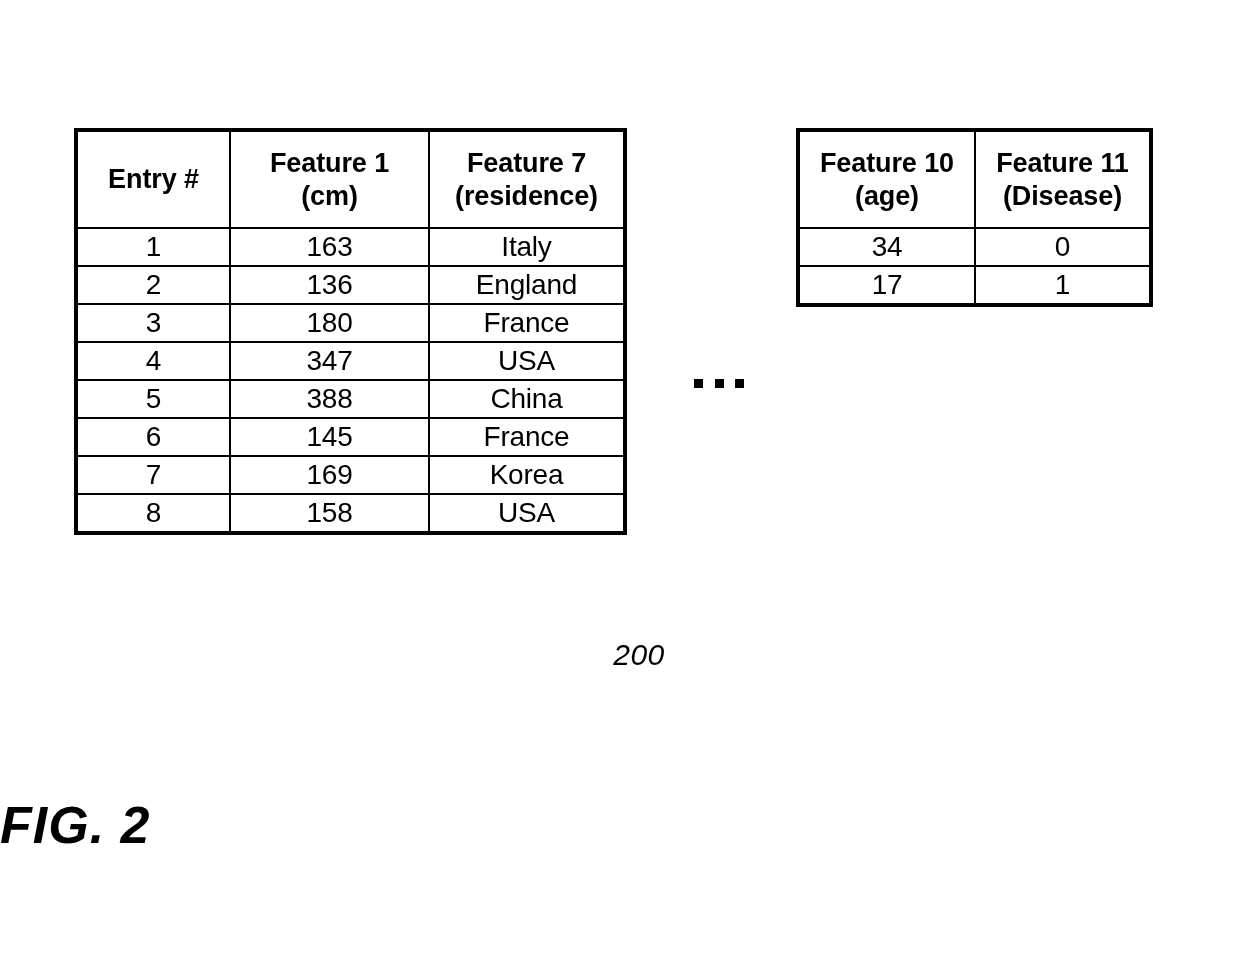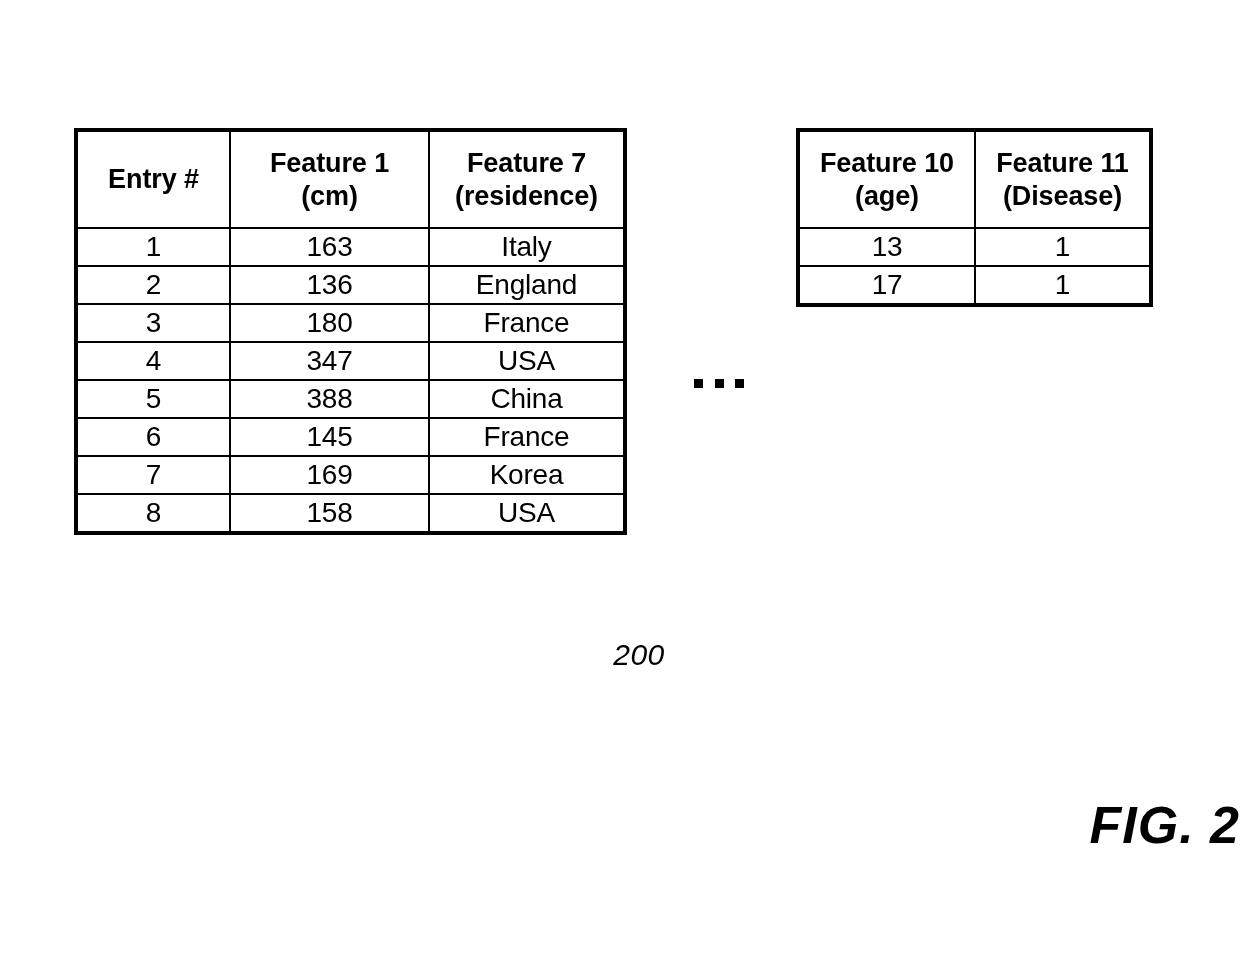--- a/index.html
+++ b/index.html
@@ -111,21 +111,21 @@
     display: inline-block;
     margin-left: 6px;
   }
 
   
   #figure-caption {
     position: absolute;
     left: 0;
     top: 795px;
     width: 1240px;
-    text-align: right;
+    text-align: left;
     font-size: 52px;
     font-weight: bold;
     font-style: italic;
     letter-spacing: 1px;
   }
 </style>
 </head>
 <body>
 
 <div id="figure-canvas">
@@ -211,22 +211,22 @@
           <span class="hdr-line">Feature 10</span>
           <span class="hdr-line">(age)</span>
         </td>
         <td>
           <span class="hdr-line">Feature 11</span>
           <span class="hdr-line">(Disease)</span>
         </td>
       </tr>
 
       <tr class="data-row">
-        <td>13</td>
-        <td>1</td>
+        <td>34</td>
+        <td>0</td>
       </tr>
       <tr class="data-row">
         <td>17</td>
         <td>1</td>
       </tr>
     </tbody>
   </table>
 
   <div id="reference-numeral">
     <span class="num-inner">200</span>

